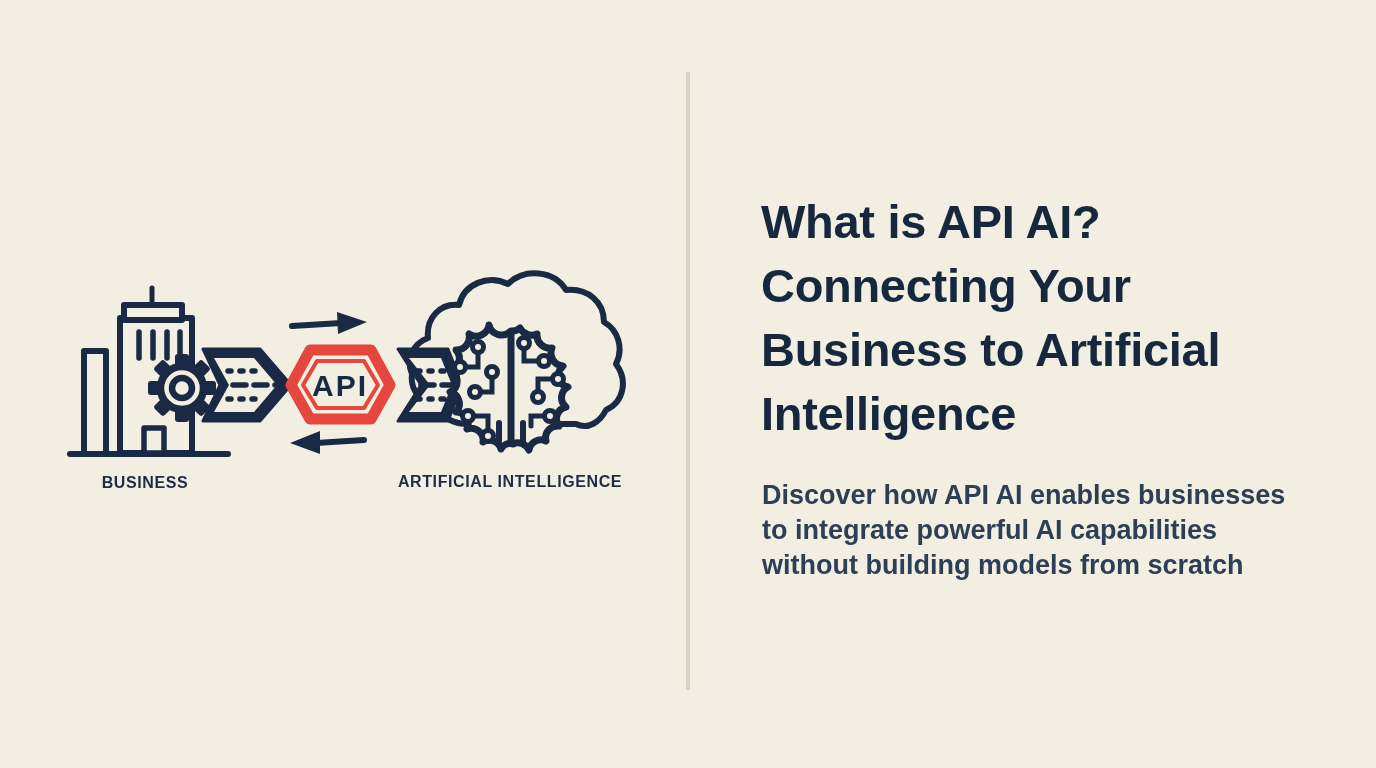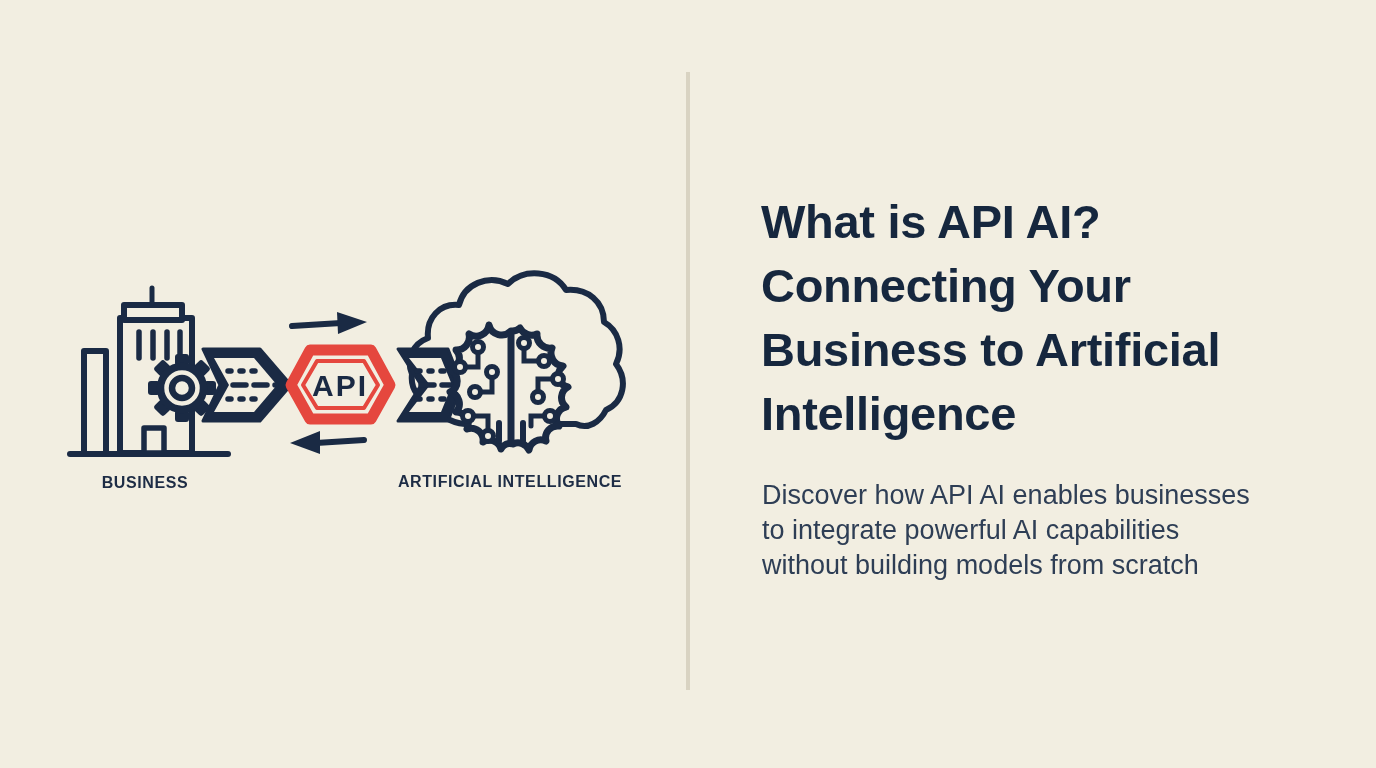--- a/index.html
+++ b/index.html
@@ -11,21 +11,21 @@
   .stage{position:relative;width:1376px;height:768px;background:#f2eee1;}
   .diagram-wrap{position:absolute;left:0;top:0;width:688px;height:604px;}
   .divider{position:absolute;left:686px;top:72px;width:4px;height:618px;background:#d9d3c2;}
   .headline{
     position:absolute;left:761px;top:190px;width:580px;
     font-size:47px;line-height:64px;font-weight:bold;
     color:#16273e;letter-spacing:-0.3px;white-space:pre-line;
   }
   .subtitle{
     position:absolute;left:762px;top:478px;width:560px;
-    font-size:27px;line-height:35px;font-weight:400;
+    font-size:27px;line-height:35px;font-weight:700;
     color:#2e3e55;white-space:pre-line;
   }
   svg text{font-family:"Liberation Sans", sans-serif;}
   .icon-label{font-size:16px;font-weight:bold;letter-spacing:0.6px;fill:#1d2c45;}
   .api-text{font-size:30px;font-weight:bold;letter-spacing:2px;fill:#1a2a44;}
 </style>
 </head>
 <body>
 
 <div class="stage">

